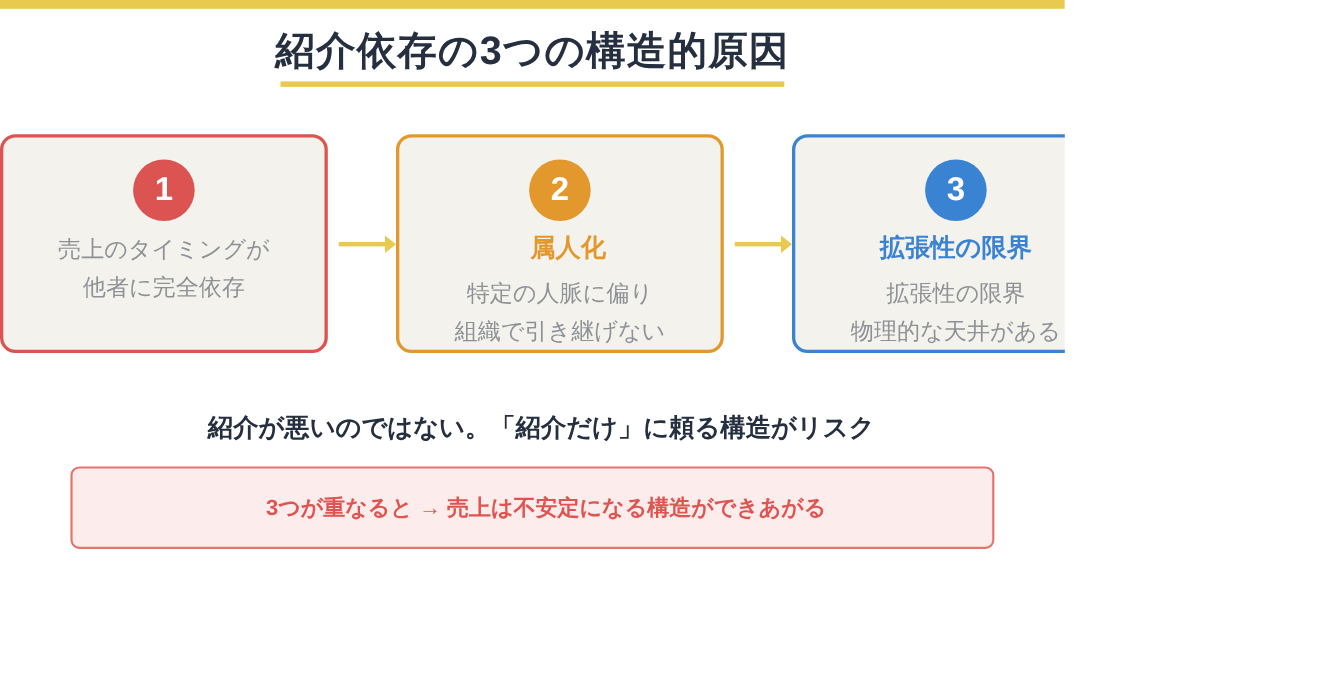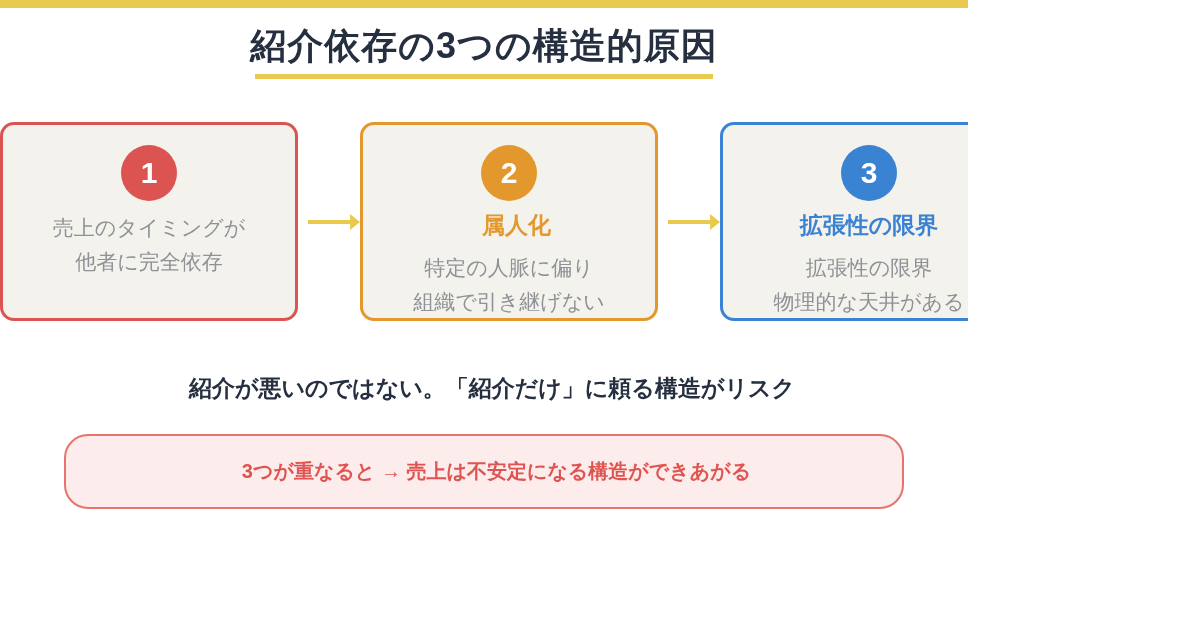--- a/index.html
+++ b/index.html
@@ -105,23 +105,23 @@
     text-align: center;
     font-size: 23px;
     font-weight: bold;
     color: #252F3F;
     padding-left: 16px;
   }
   .conclusion-box {
     width: 840px;
     height: 75px;
     box-sizing: border-box;
-    margin: 30px auto 0 auto;
+    margin: 20px auto 0 auto;
     border: 2px solid #E8736C;
-    border-radius: 24px;
+    border-radius: 8px;
     background: #FCECEB;
     display: flex;
     align-items: center;
     justify-content: center;
     padding-left: 25px;
   }
   .conclusion-text {
     margin: 0;
     font-size: 20px;
     font-weight: bold;

